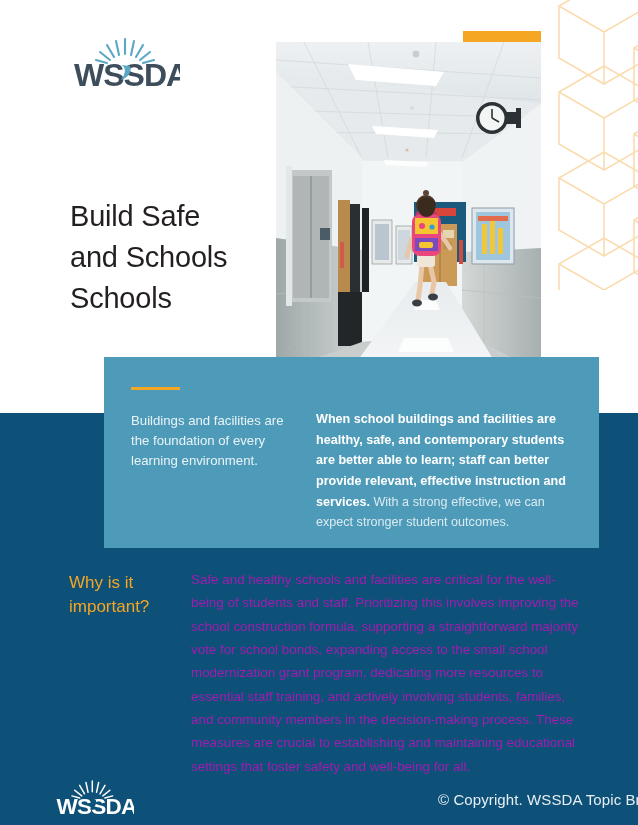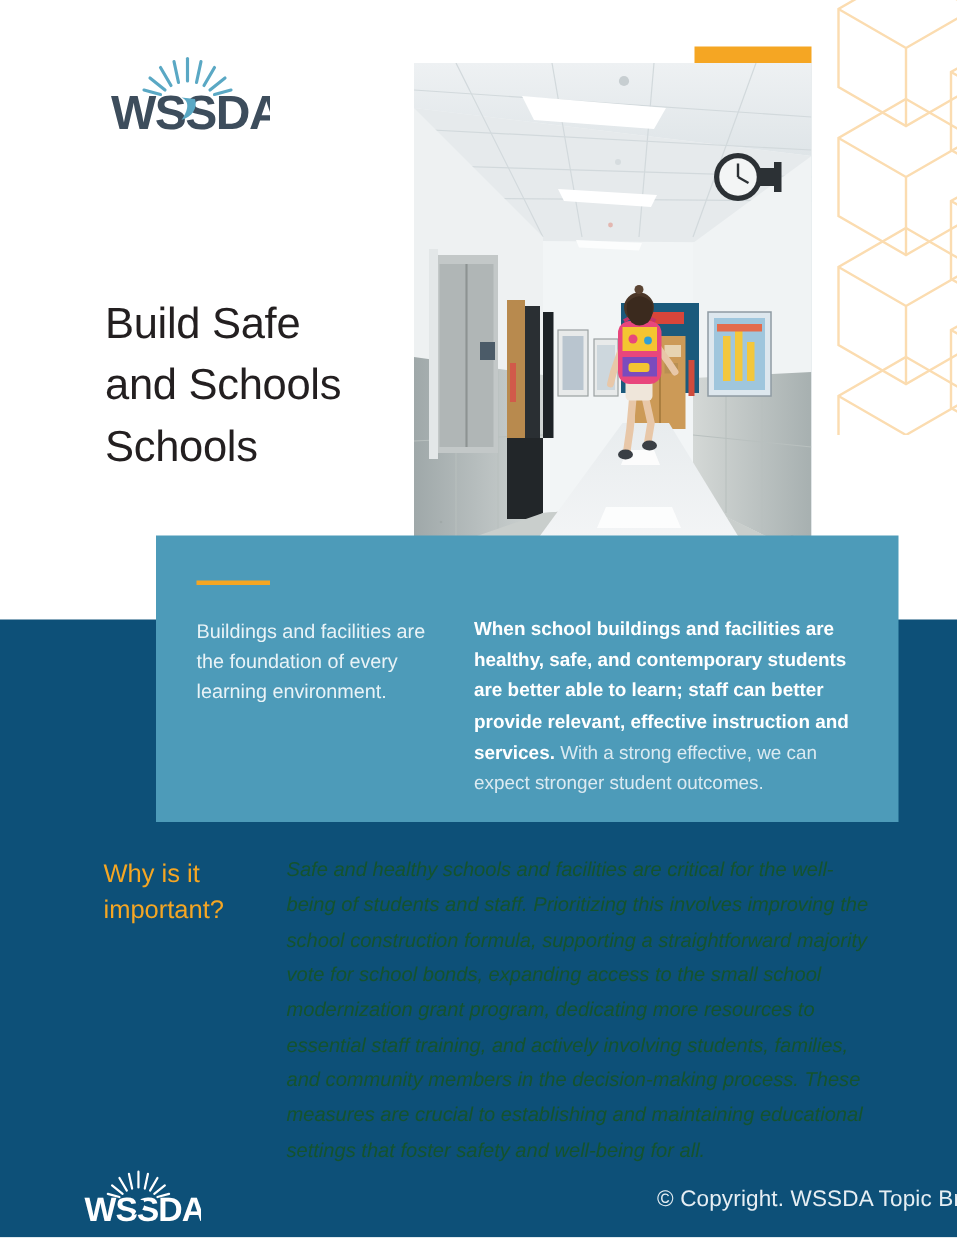--- a/index.html
+++ b/index.html
@@ -138,22 +138,21 @@
     color: #f5a623;
     font-weight: 400;
   }
   .body-copy {
     position: absolute;
     left: 191px;
     top: 568px;
     width: 388px;
     font-size: 13.4px;
     line-height: 1.74;
-    font-style: italic;
-    color: #14532d;
+    color: #a21caf;
   }
 
   
   .logo-footer {
     position: absolute;
     left: 52px;
     top: 779px;
     width: 82px;
     height: 38px;
   }

